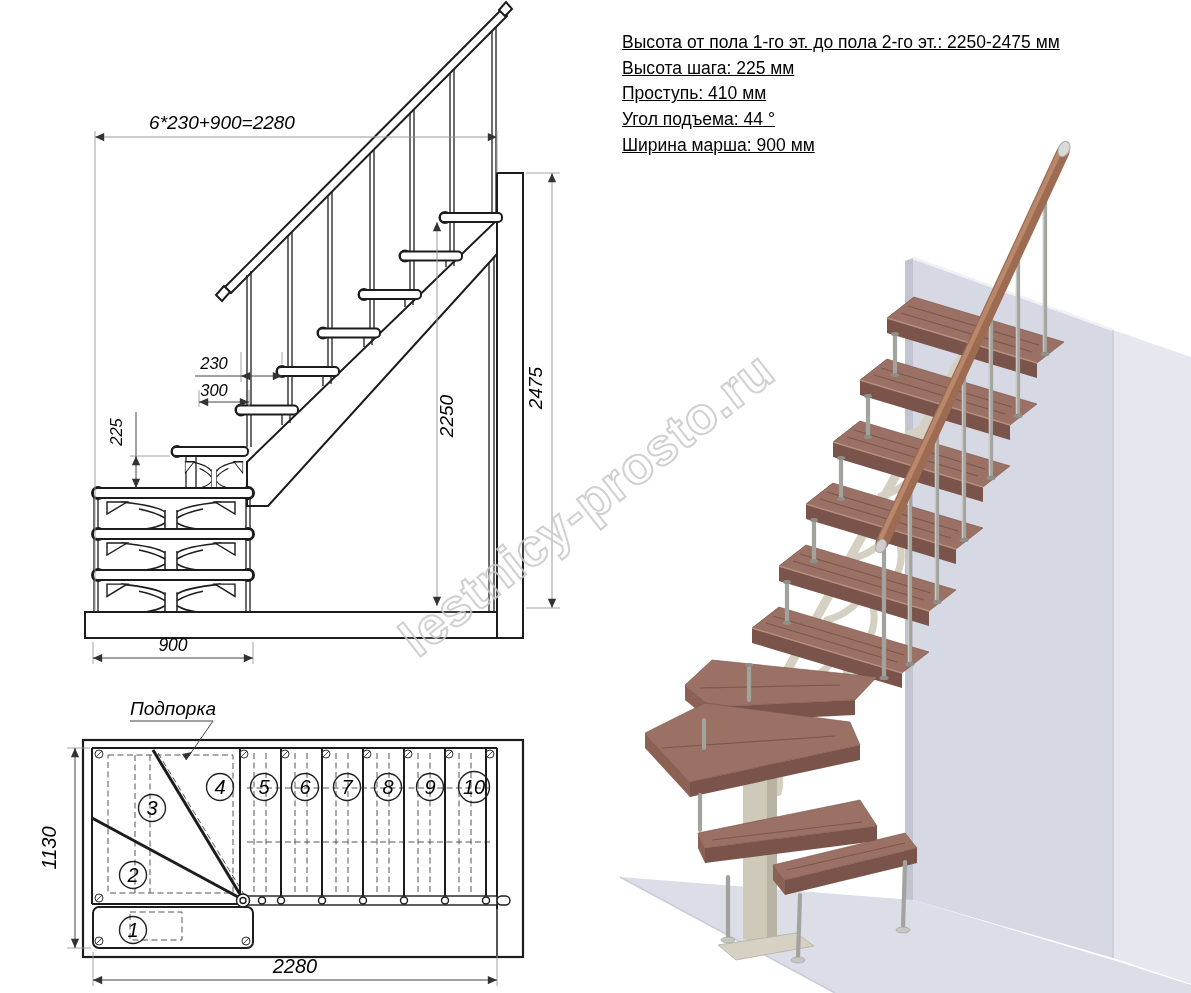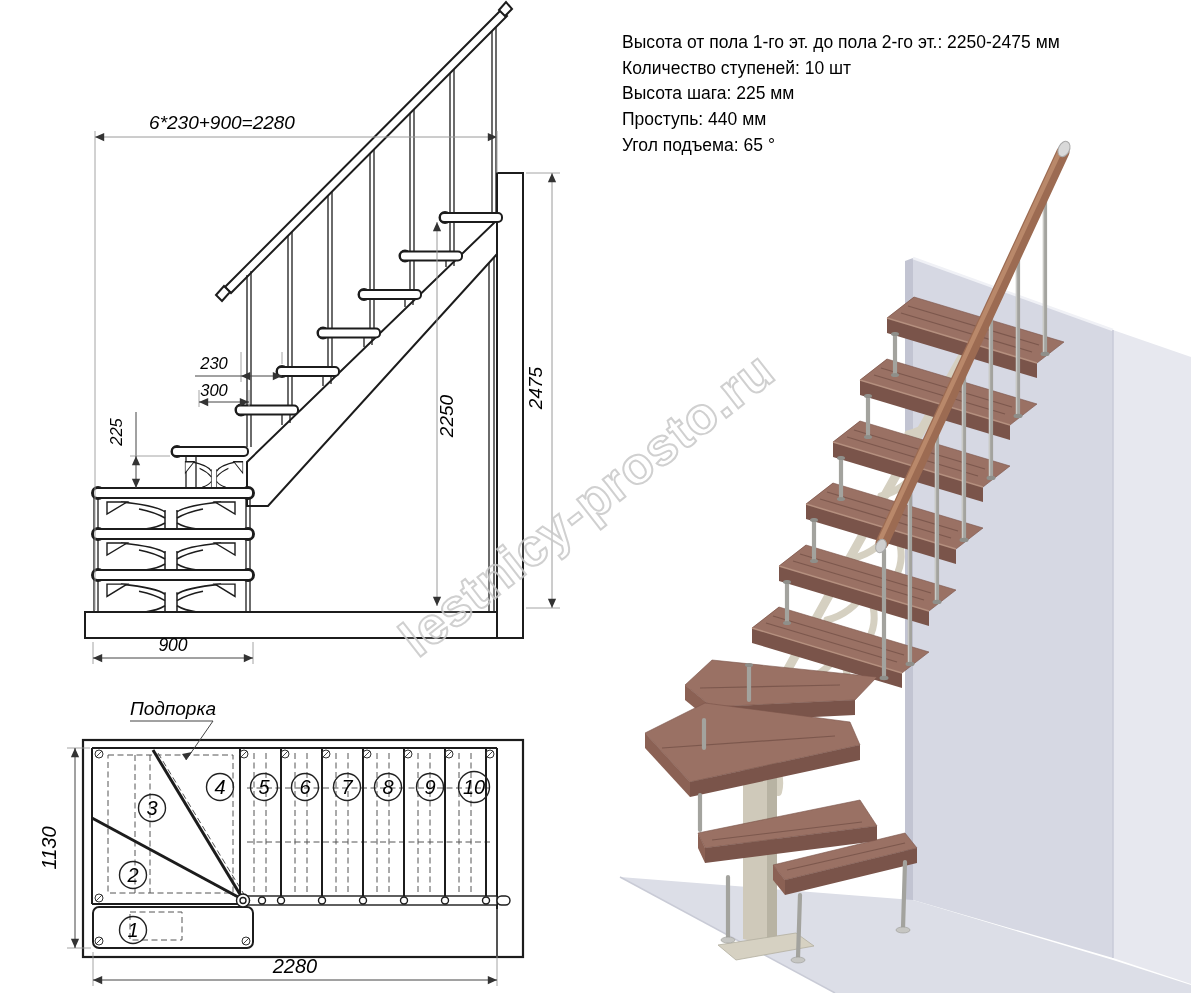--- a/index.html
+++ b/index.html
@@ -21,21 +21,21 @@
   .dtp{font-style:italic;font-size:20px;fill:#000;font-family:"Liberation Sans",sans-serif;}
   .brk line,.brk path{stroke:#1c1c1c;stroke-width:1.5;fill:none;}
   .brk .tri{fill:#fff;stroke:#1c1c1c;stroke-width:1.4;}
   .mark circle{fill:none;stroke:#333;stroke-width:1;}
   .mark line{stroke:#333;stroke-width:0.9;}
   .num{font-style:italic;font-size:20px;fill:#000;text-anchor:middle;
        font-family:"Liberation Sans",sans-serif;}
   .ncirc{fill:none;stroke:#222;stroke-width:1.4;}
   
   .specs{position:absolute;left:622px;top:30px;width:520px;color:#000;}
-  .specs .line{font-size:17.5px;line-height:25.7px;white-space:nowrap;}
+  .specs .line{font-size:17.5px;line-height:25.7px;white-space:nowrap;text-decoration:underline;}
   
   .rod{stroke:#a3a39e;stroke-width:4.2;fill:none;stroke-linecap:round;}
   .rodh{stroke:#c9c9c5;stroke-width:1.4;fill:none;stroke-linecap:round;}
   .flange{fill:#8f8f8a;}
   .grain{stroke:rgba(70,40,34,0.35);stroke-width:1.2;}
   .nose{stroke:#b5907f;stroke-width:1.6;}
   .beige{stroke:#d5d0c1;fill:none;stroke-linecap:round;}
 </style>
 </head>
 <body>
@@ -510,23 +510,23 @@
     <g>
       <line x1="463" y1="52" x2="282" y2="443" stroke="#9c6b52" stroke-width="13" stroke-linecap="round"></line>
       <line x1="461" y1="49" x2="281" y2="438" stroke="#b9886a" stroke-width="4.5" stroke-linecap="round"></line>
       <ellipse cx="464" cy="49" rx="8" ry="5.5" fill="#d9d9d9" stroke="#a9a9a9" stroke-width="1" transform="rotate(-65 464 49)"></ellipse>
       <ellipse cx="281" cy="446" rx="7" ry="5" fill="#cfcfcf" stroke="#a9a9a9" stroke-width="1" transform="rotate(-65 281 446)"></ellipse>
     </g>
   </svg>
 
   <div class="specs">
     <div class="line">Высота от пола 1-го эт. до пола 2-го эт.: 2250-2475 мм</div>
-    <div class="line">Количество ступеней: 10 шт</div>
     <div class="line">Высота шага: 225 мм</div>
-    <div class="line">Проступь: 440 мм</div>
-    <div class="line">Угол подъема: 65 °</div>
+    <div class="line">Проступь: 410 мм</div>
+    <div class="line">Угол подъема: 44 °</div>
+    <div class="line">Ширина марша: 900 мм</div>
   </div>
 
   <svg style="left:0;top:0;pointer-events:none" width="1191" height="993" viewBox="0 0 1191 993">
     <text transform="translate(598,518) rotate(-38)" text-anchor="middle" style="font-family:'Liberation Sans',sans-serif;font-weight:bold;font-size:52px;letter-spacing:1px" fill="rgba(255,255,255,0.18)" stroke="#c8c8c8" stroke-width="2" opacity="0.85">lestnicy-prosto.ru</text>
   </svg>
 
 </div>
 
 </body></html>

